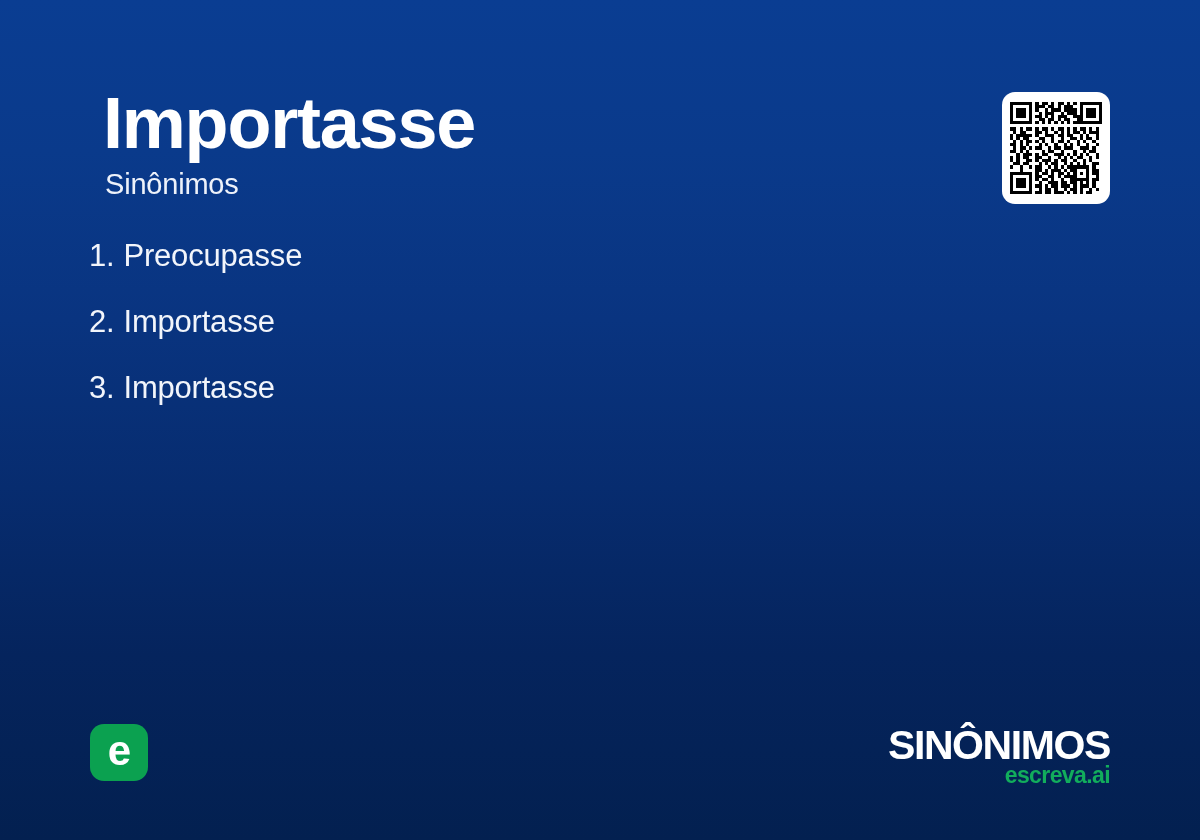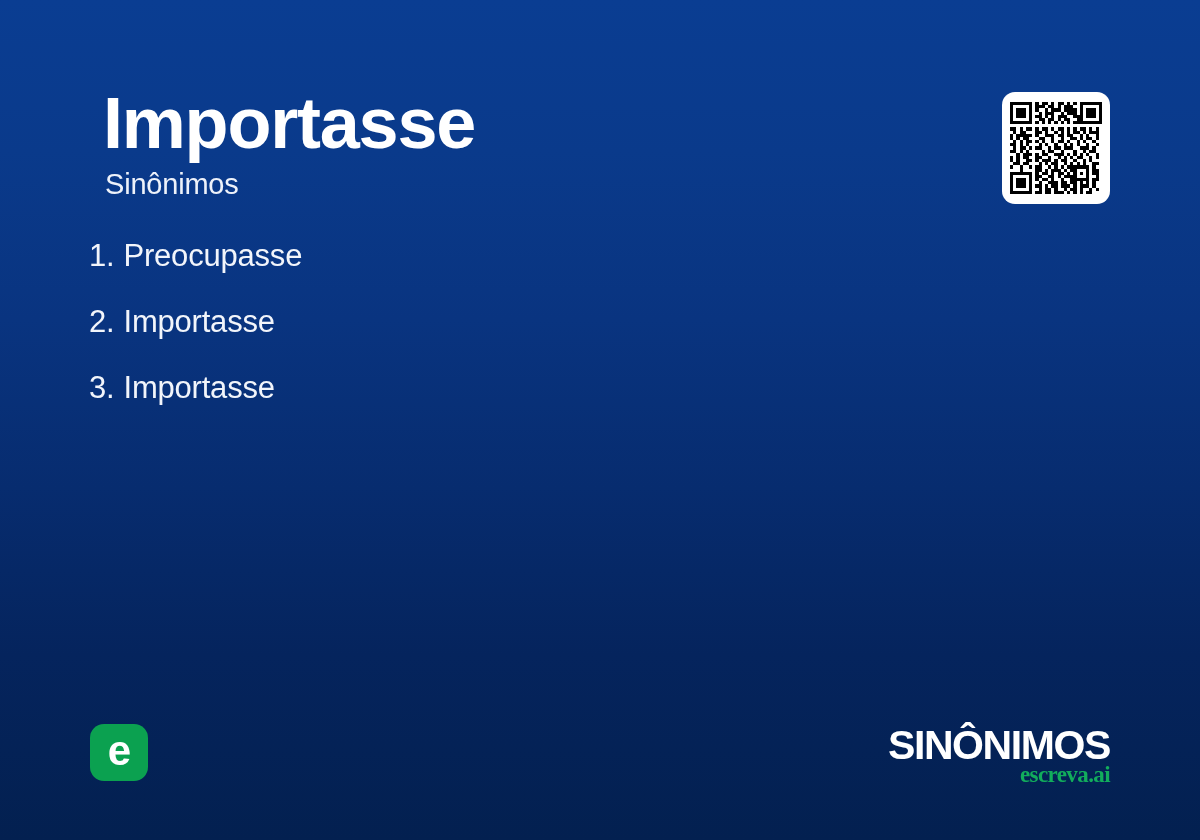--- a/index.html
+++ b/index.html
@@ -133,21 +133,20 @@
     color: #ffffff;
     letter-spacing: -1.4px;
   }
   .brand-logo-sub {
     font-size: 23px;
     line-height: 24px;
     font-weight: bold;
     color: #12ad5c;
     letter-spacing: -0.6px;
     margin-top: -3px;
-    font-family: Liberation Serif, serif;
   }
 </style>
 </head>
 <body>
 
 <div class="card">
 
   <div class="header">
     <h1 class="word-title">Importasse</h1>
     <div class="word-subtitle">Sinônimos</div>

